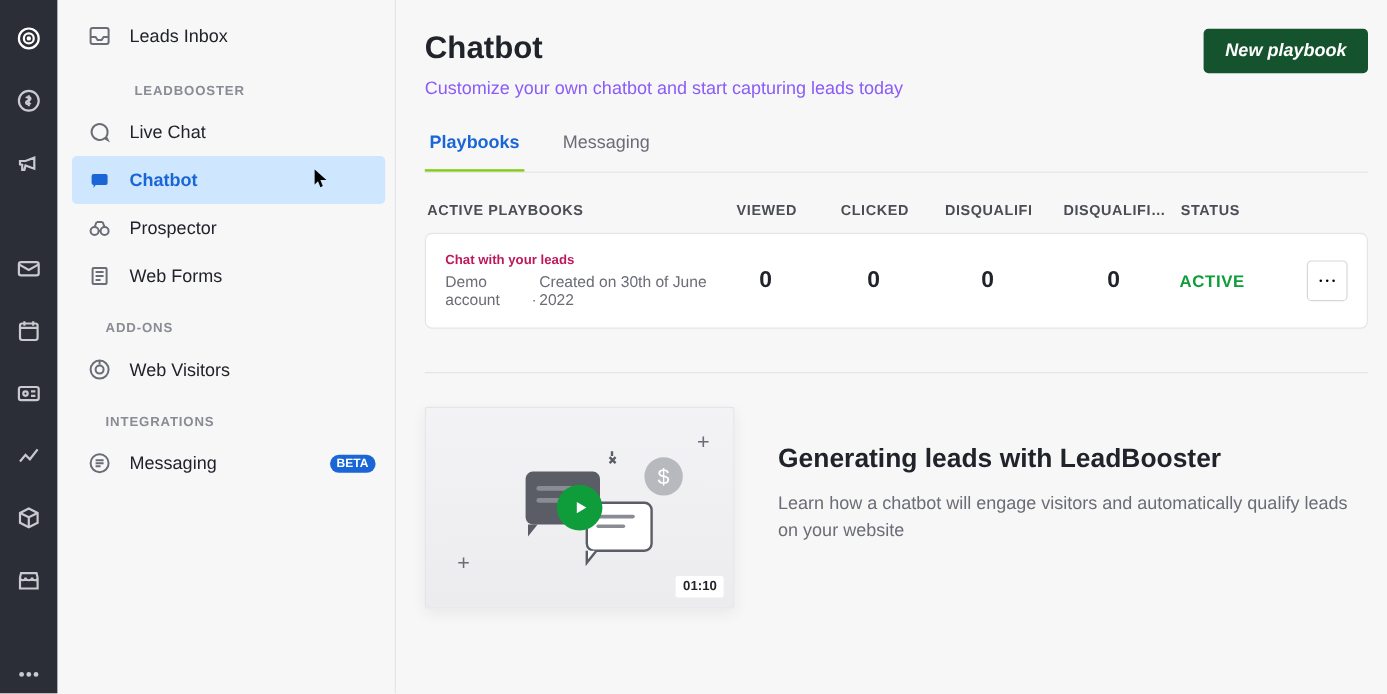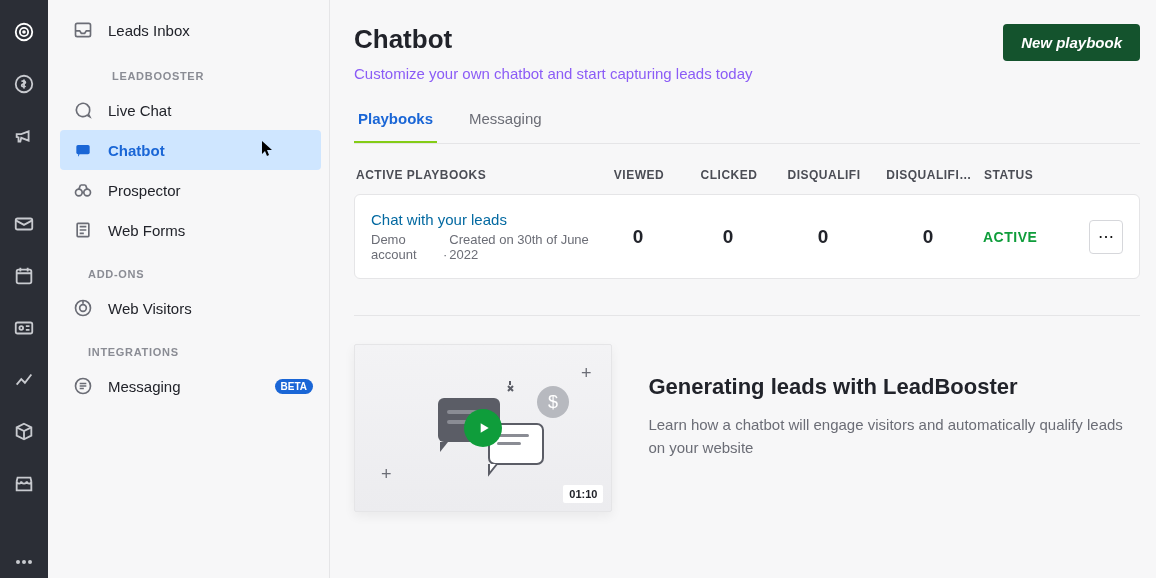--- a/index.html
+++ b/index.html
@@ -149,21 +149,21 @@
 
   .row {
     display: grid;
     grid-template-columns: 1fr 90px 90px 100px 110px 90px 50px;
     background: #fff;
     border: 1px solid #e5e5e7;
     border-radius: 6px;
     padding: 16px 16px;
     align-items: center;
   }
-  .row-title { font-size: 15px; font-weight: 400; color: #0369a1; }
+  .row-title { font-size: 11px; font-weight: 700; color: #be185d; }
   .row-meta { font-size: 13px; color: #6b6d76; margin-top: 4px; display:flex; gap:2px; align-items:flex-end;}
   .num { text-align: center; font-size: 19px; font-weight: 700; color: #21232a; }
   .status-active { color: #0f9d3b; font-weight: 700; font-size: 14px; letter-spacing:0.5px;}
   .row-menu {
     width: 34px; height: 34px;
     border: 1px solid #d6d7db;
     border-radius: 4px;
     display: flex; align-items:center; justify-content:center;
     cursor: pointer;
     justify-self: end;

